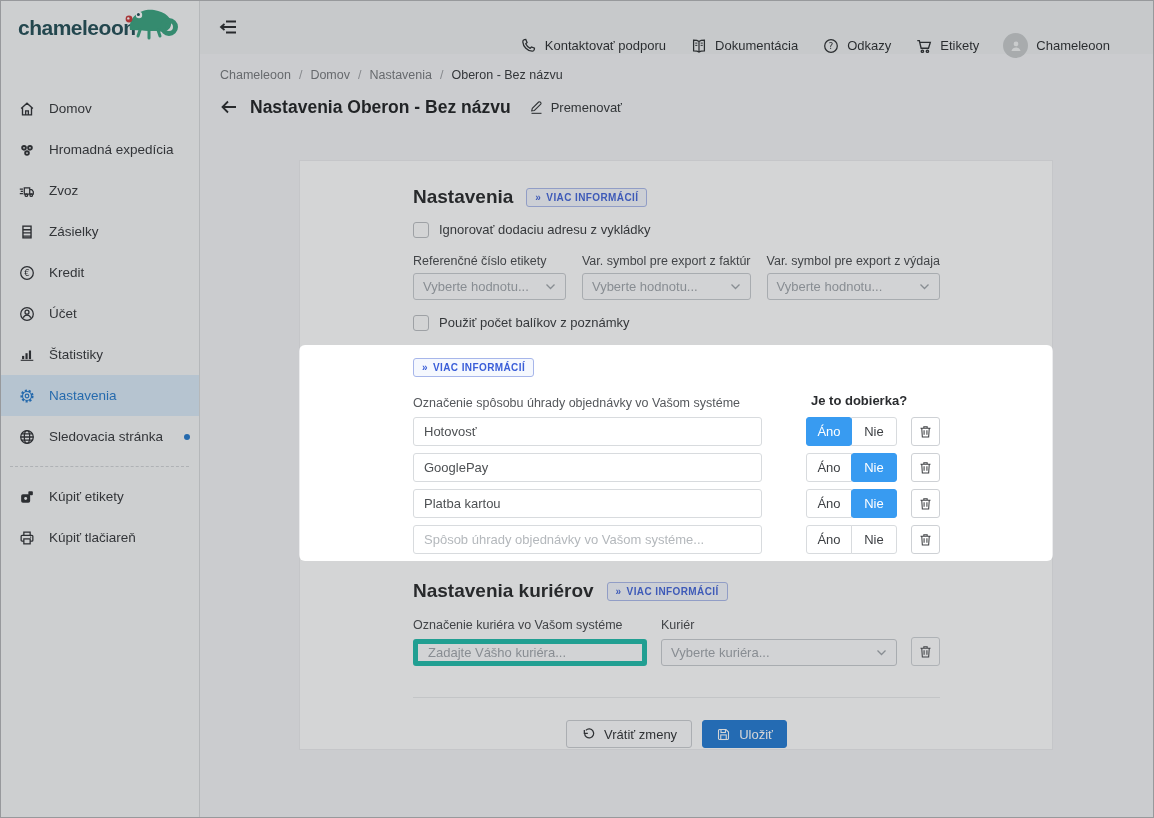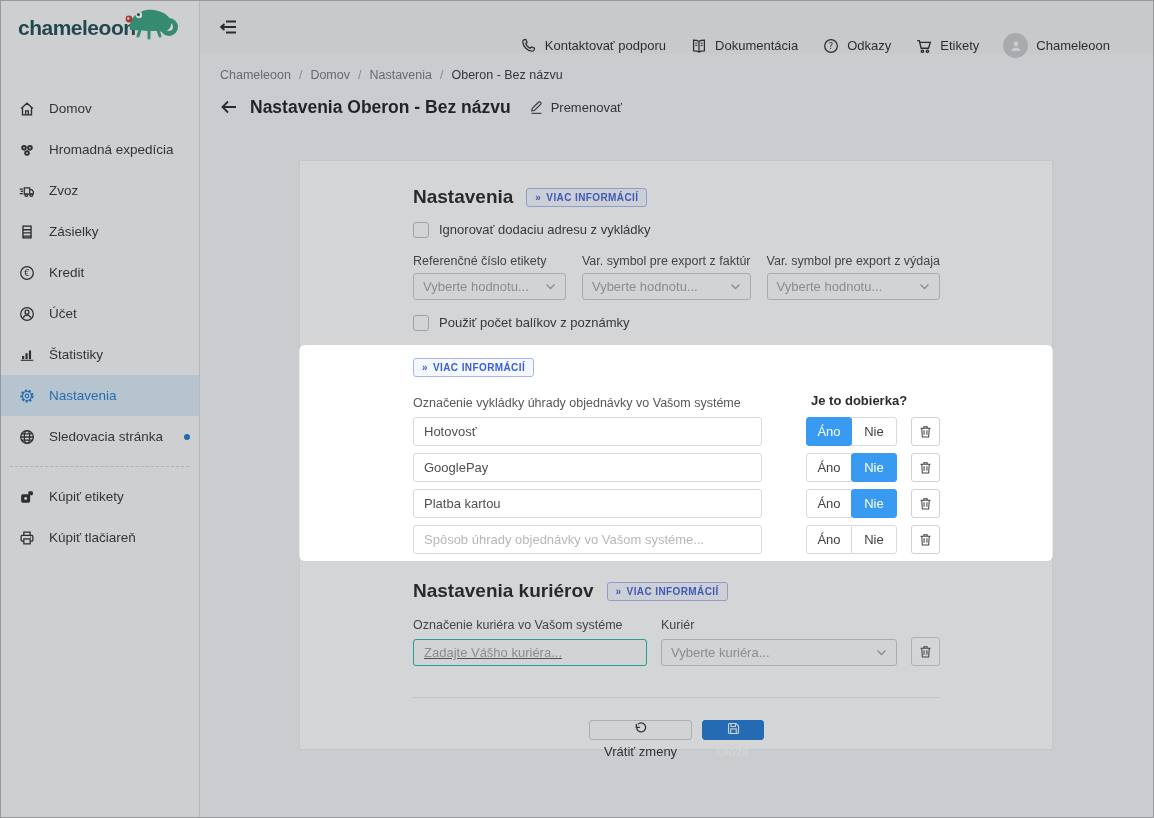--- a/index.html
+++ b/index.html
@@ -65,26 +65,26 @@
   .t-cell { width:46px; height:29px; border:1px solid #d8dbde; background:#fff; font-size:13px; color:#3c3f43; display:flex; align-items:center; justify-content:center; cursor:pointer; }
   .t-cell.yes { border-radius:3px 0 0 3px; }
   .t-cell.no { border-radius:0 3px 3px 0; margin-left:-1px; }
   .t-cell.sel { background:#389bf1; border-color:#389bf1; color:#fff; border-radius:3px; position:relative; z-index:1; }
   .trash-btn { margin-left:14px; width:29px; height:29px; border:1px solid #ced1d5; border-radius:3px; background:#fff; display:flex; align-items:center; justify-content:center; color:#434548; cursor:pointer; }
 
   .cour-section { margin-top:26px; }
   .cour-grid { margin-top:16px; display:grid; grid-template-columns:234px 236px 29px; gap:0 14px; align-items:end; }
   .cour-grid .field-label { grid-row:1; }
   .cour-grid .ctl { grid-row:2; }
-  .cour-input { width:100%; height:27px; border:1px solid #14b8a6; border-radius:3px; padding:0 10px; font-size:13px; color:#4e5154; font-family:inherit; outline:none; background:#fdfdfe;text-decoration:underline; }
+  .cour-input { width:100%; height:27px; border:5px solid #14b8a6; border-radius:3px; padding:0 10px; font-size:13px; color:#4e5154; font-family:inherit; outline:none; background:#fdfdfe; }
   .cour-input::placeholder { color:#9ca1a7; }
 
   .footer-divider { margin-top:31px; border-top:1px solid #e9eaec; }
   .footer-buttons { margin-top:22px; display:flex; justify-content:center; gap:10px; }
-  .btn { height:20px; display:flex; align-items:center; gap:8px; font-size:13px; border-radius:3px; cursor:pointer; font-family:inherit;flex-direction:column; }
+  .btn { height:28px; display:flex; align-items:center; gap:8px; font-size:13px; border-radius:3px; cursor:pointer; font-family:inherit; }
   .btn-secondary { padding:0 14px; border:1px solid #c9ccd0; background:#fdfdfe; color:#26282b; }
   .btn-primary { padding:0 13px; border:1px solid #1874d2; background:#1874d2; color:#fff; }
   .bi { width:15px; height:15px; display:flex; align-items:center; justify-content:center; }
 
   
   .spotlight { position:absolute; left:299px; top:345px; width:754px; height:216px; border-radius:6px; box-shadow:0 0 0 3000px rgba(75,78,85,0.24); pointer-events:none; z-index:60; }
 
   svg { display:block; }
 </style>
 </head>
@@ -366,21 +366,21 @@
   </div>
 
   <div class="adv-section">
     <div class="sec-title">
       <span class="badge">
           <span>»</span>
           <span>VIAC INFORMÁCIÍ</span>
         </span>
     </div>
     <div class="adv-labels">
-      <span class="col-label">Označenie vykládky úhrady objednávky vo Vašom systéme</span>
+      <span class="col-label">Označenie spôsobu úhrady objednávky vo Vašom systéme</span>
       <span class="cod-label">Je to dobierka?</span>
     </div>
 
     <div class="adv-row">
       <input class="adv-input" value="Hotovosť" style="">
       <div class="toggle">
         <span class="t-cell yes sel">Áno</span>
         <span class="t-cell no">Nie</span>
       </div>
       <span class="trash-btn">

